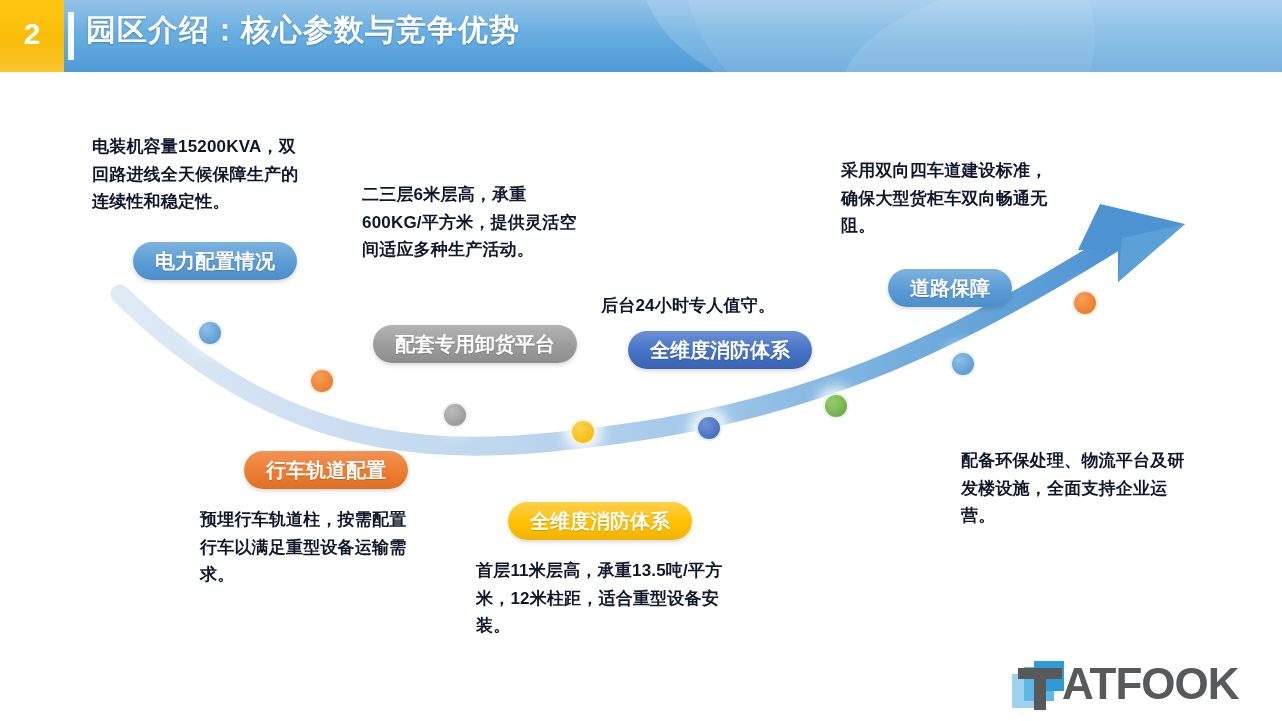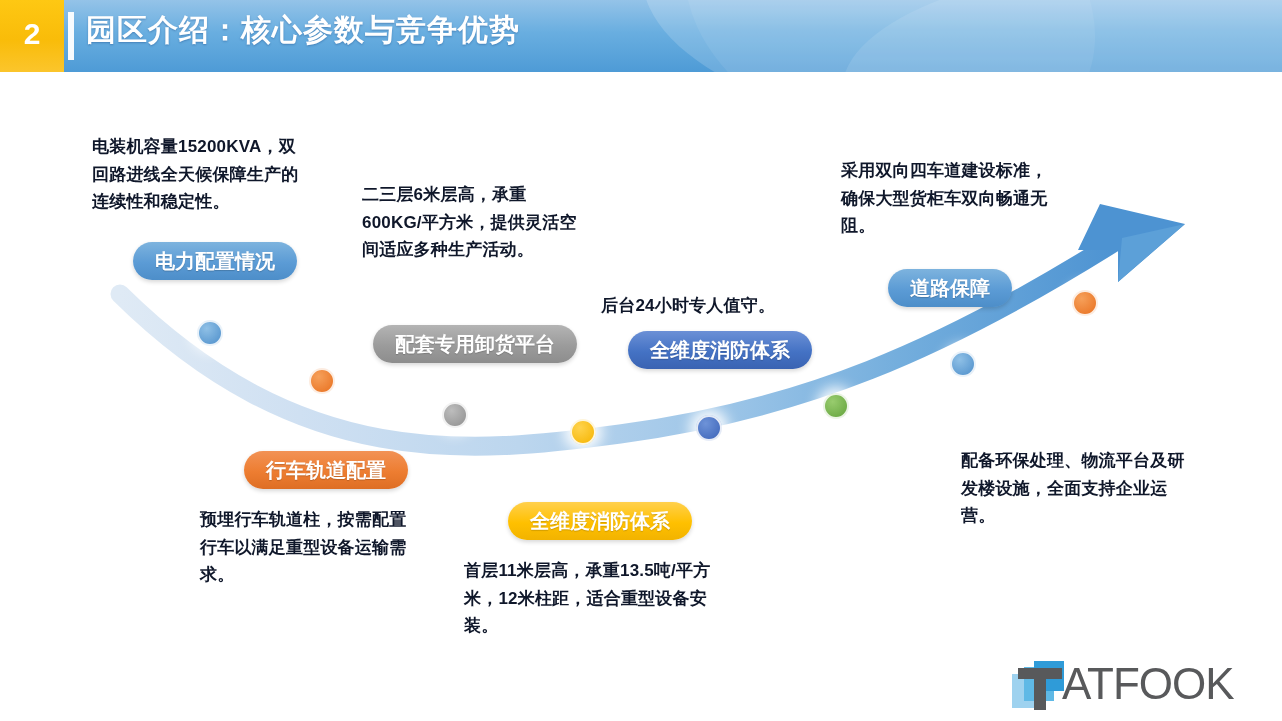--- a/index.html
+++ b/index.html
@@ -92,21 +92,21 @@
   .logo{position:absolute;left:1006px;top:658px;width:266px;height:56px;}
   .logo-mark{position:absolute;left:6px;top:2px;width:52px;height:48px;}
   .lm-a{position:absolute;left:0;top:14px;width:30px;height:34px;background:#9ed2ef;}
   .lm-b{position:absolute;left:12px;top:7px;width:30px;height:34px;background:#5fb9e6;}
   .lm-c{position:absolute;left:22px;top:1px;width:30px;height:30px;background:#2f9bd8;}
   .lm-t{position:absolute;left:6px;top:8px;width:44px;height:42px;}
   .lm-t:before{content:"";position:absolute;left:0;top:0;width:44px;height:11px;background:#58595b;}
   .lm-t:after{content:"";position:absolute;left:16px;top:0;width:12px;height:42px;background:#58595b;}
   .logo-text{
     position:absolute;left:56px;top:2px;height:48px;line-height:48px;
-    font-size:44px;font-weight:normal;color:#58595b;letter-spacing:-1px;
+    font-size:44px;font-weight:bold;color:#58595b;letter-spacing:-1px;
     font-family:"Liberation Sans","DejaVu Sans",sans-serif;
   }
 </style>
 </head>
 <body>
 
 <div class="slide">
 
   <div class="header">
     <div class="hdr-curve1"></div>
@@ -144,21 +144,21 @@
     <div class="dot" style="left:823px;top:321px;background:radial-gradient(circle at 35% 30%,#98cc6e,#63a33c);"></div>
     <div class="dot" style="left:950px;top:279px;background:radial-gradient(circle at 35% 30%,#8fc0e6,#4e8fcb);"></div>
     <div class="dot" style="left:1072px;top:218px;background:radial-gradient(circle at 35% 30%,#f6a05a,#e8701f);"></div>
   </div>
 
   <div class="txt" style="left:92px;top:133px;width:215px;">电装机容量15200KVA，双回路进线全天候保障生产的连续性和稳定性。</div>
   <div class="txt" style="left:362px;top:181px;width:218px;">二三层6米层高，承重600KG/平方米，提供灵活空间适应多种生产活动。</div>
   <div class="txt" style="left:601px;top:292px;width:230px;">后台24小时专人值守。</div>
   <div class="txt" style="left:841px;top:157px;width:214px;">采用双向四车道建设标准，确保大型货柜车双向畅通无阻。</div>
   <div class="txt" style="left:200px;top:506px;width:220px;">预埋行车轨道柱，按需配置行车以满足重型设备运输需求。</div>
-  <div class="txt" style="left:464px;top:557px;width:250px;">首层11米层高，承重13.5吨/平方米，12米柱距，适合重型设备安装。</div>
+  <div class="txt" style="left:476px;top:557px;width:250px;">首层11米层高，承重13.5吨/平方米，12米柱距，适合重型设备安装。</div>
   <div class="txt" style="left:961px;top:447px;width:227px;">配备环保处理、物流平台及研发楼设施，全面支持企业运营。</div>
 
   <div class="pill" style="left:133px;top:242px;background:linear-gradient(180deg,#7db3de 0%,#5b9bd5 55%,#4d8ec9 100%);">电力配置情况</div>
   <div class="pill" style="left:373px;top:325px;background:linear-gradient(180deg,#b4b4b4 0%,#9b9b9b 55%,#8d8d8d 100%);">配套专用卸货平台</div>
   <div class="pill" style="left:628px;top:331px;background:linear-gradient(180deg,#6b90d6 0%,#4472c4 55%,#3a63b2 100%);">全维度消防体系</div>
   <div class="pill" style="left:888px;top:269px;background:linear-gradient(180deg,#7db3de 0%,#5b9bd5 55%,#4d8ec9 100%);">道路保障</div>
   <div class="pill" style="left:244px;top:451px;background:linear-gradient(180deg,#f29255 0%,#ed7d31 55%,#de6e24 100%);text-align:center;">行车轨道配置</div>
   <div class="pill" style="left:508px;top:502px;background:linear-gradient(180deg,#ffd04d 0%,#ffc000 55%,#f2b300 100%);">全维度消防体系</div>
 
   <div class="logo">

